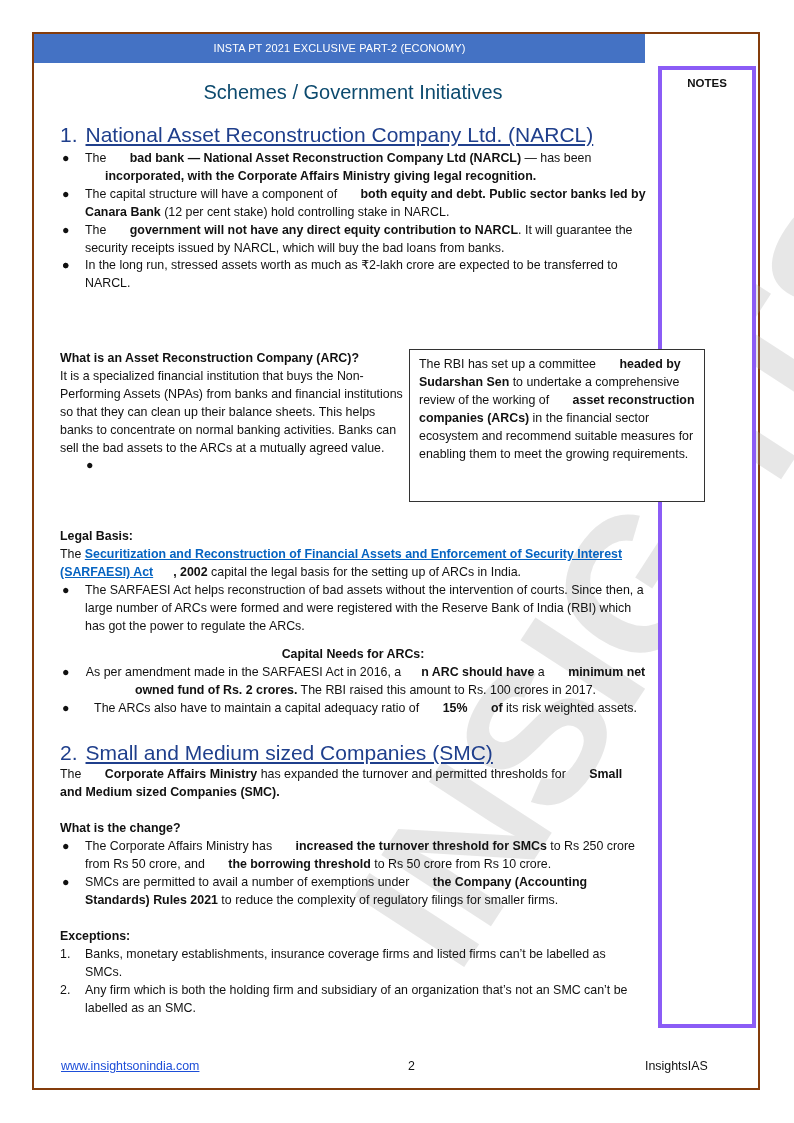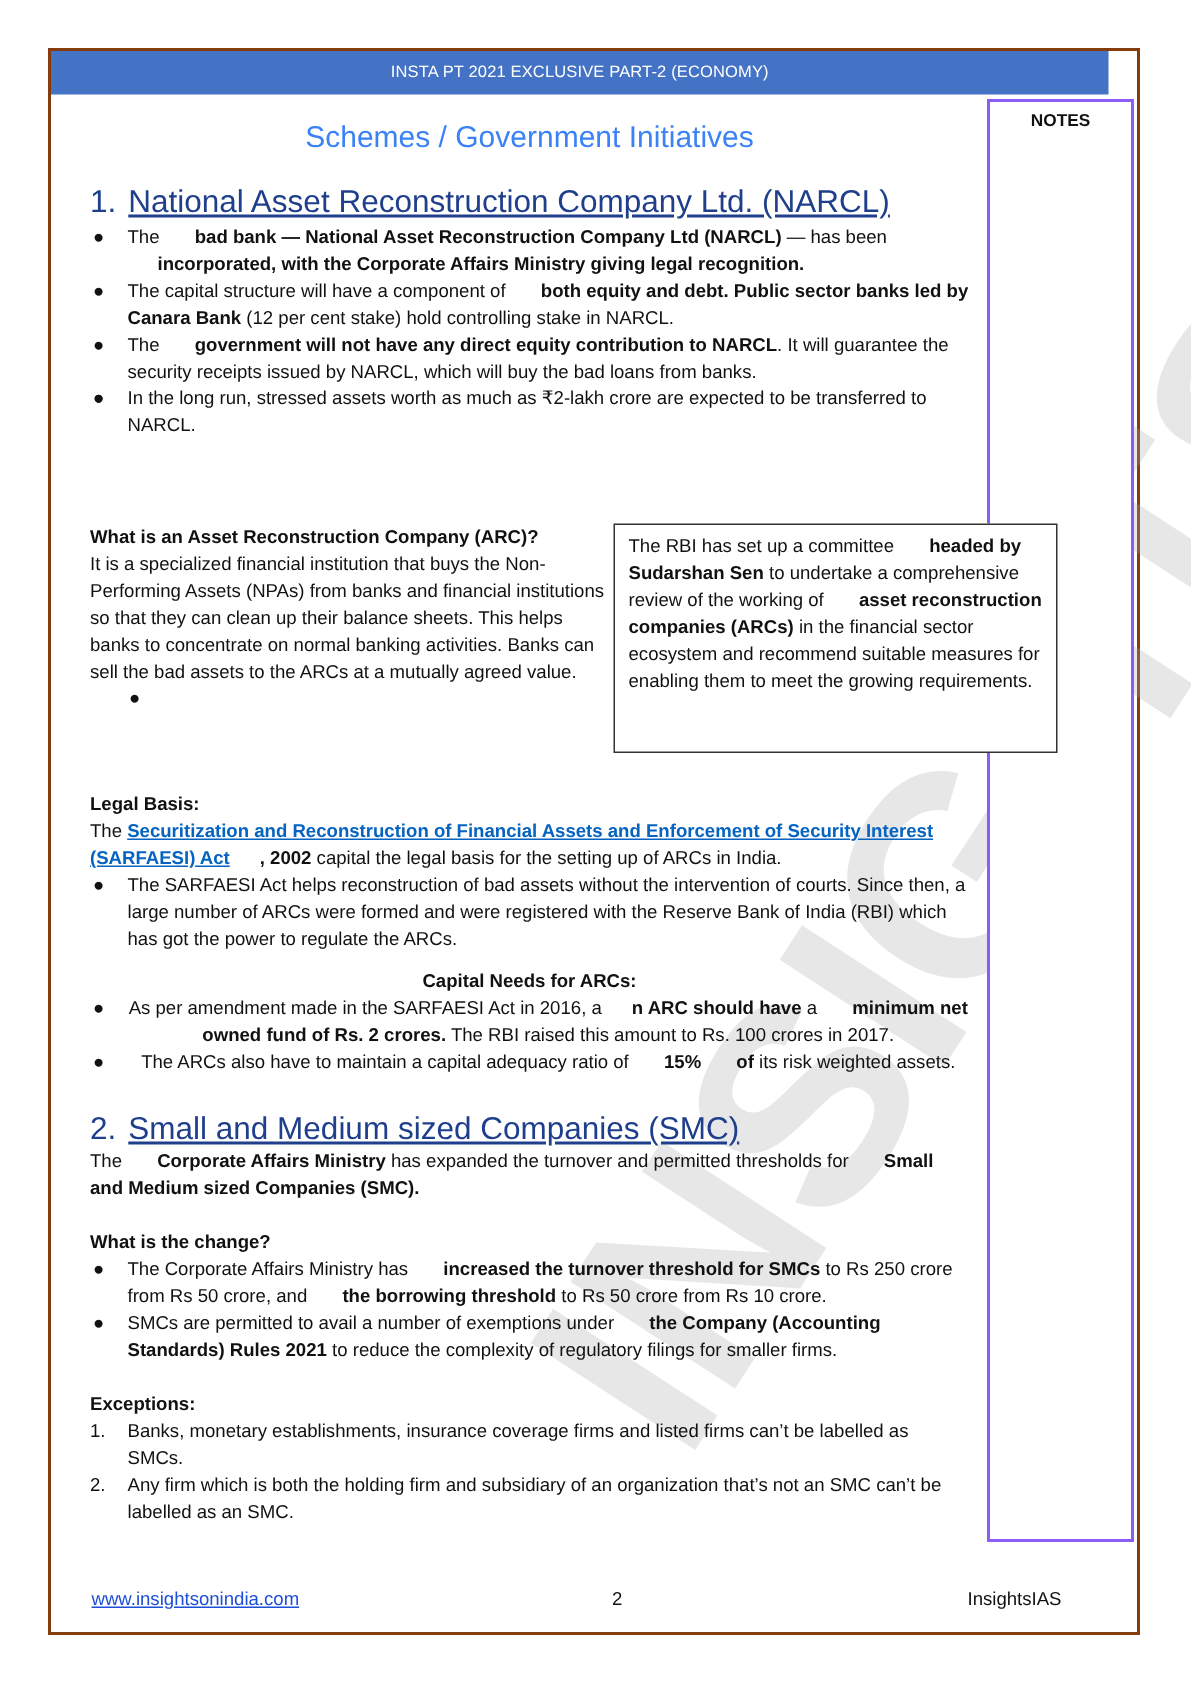--- a/index.html
+++ b/index.html
@@ -1,32 +1,32 @@
 <!DOCTYPE html>
 <html><head>
 <meta charset="utf-8">
 <style>
   html, body { margin:0; padding:0; background:#ffffff; }
   body { width:794px; height:1123px; position:relative; overflow:hidden;
          font-family:"Liberation Sans", "DejaVu Sans", sans-serif; color:#111; }
   .page-frame { position:absolute; left:32px; top:32px; width:728px; height:1058px;
                 border:2px solid #843c0c; box-sizing:border-box; }
-  .header-bar { position:absolute; left:34px; top:34px; width:705px; height:29px;
+  .header-bar { position:absolute; left:34px; top:34px; width:611px; height:29px;
                 background:#4472c4; color:#fff; font-size:11px; text-align:center;
                 line-height:29px; letter-spacing:0.1px; }
   .notes-box { position:absolute; left:658px; top:66px; width:98px; height:962px;
-               border:2px solid #8b5cf6; box-sizing:border-box; background:#fff;padding-left:44px; }
+               border:4px solid #8b5cf6; box-sizing:border-box; background:#fff;padding-left:44px; }
   .notes-label { position:absolute; top:7px; left:0; right:0; text-align:center;
                  font-size:11.5px; font-weight:bold; color:#111; }
   .watermark { position:absolute; left:205px; top:470px; font-size:190px; font-weight:bold;
                color:rgba(170,170,170,0.28); transform:rotate(-57deg); transform-origin:center;
                letter-spacing:-4px; pointer-events:none; z-index:0; white-space:nowrap;
                font-family:"Liberation Sans", sans-serif; }
   .content { position:absolute; left:60px; top:66px; width:590px; z-index:1; font-size:12.4px; line-height:17.9px; }
-  .main-title { position:absolute; left:0; width:586px; top:18px; text-align:center; color:#3b82f6;
+  .main-title { position:absolute; left:0; width:586px; top:18px; text-align:center; color:#0c4a6e;
                 font-size:20px; }
   .section-heading { position:absolute; left:0; font-size:21px; color:#1f3f8c; }
   .section-heading .num { margin-right:8px; }
   .section-heading .txt { text-decoration:underline; text-underline-offset:2px; }
   .bullets { position:absolute; left:0; margin:0; padding:0; list-style:none; }
   .bullets li { position:relative; padding-left:25px; }
   .bullets li .dot { position:absolute; left:2px; top:0; }
   .plain { position:absolute; left:0; }
   .sub-heading { font-weight:bold; }
   b { font-weight:bold;padding-left:20px; }

